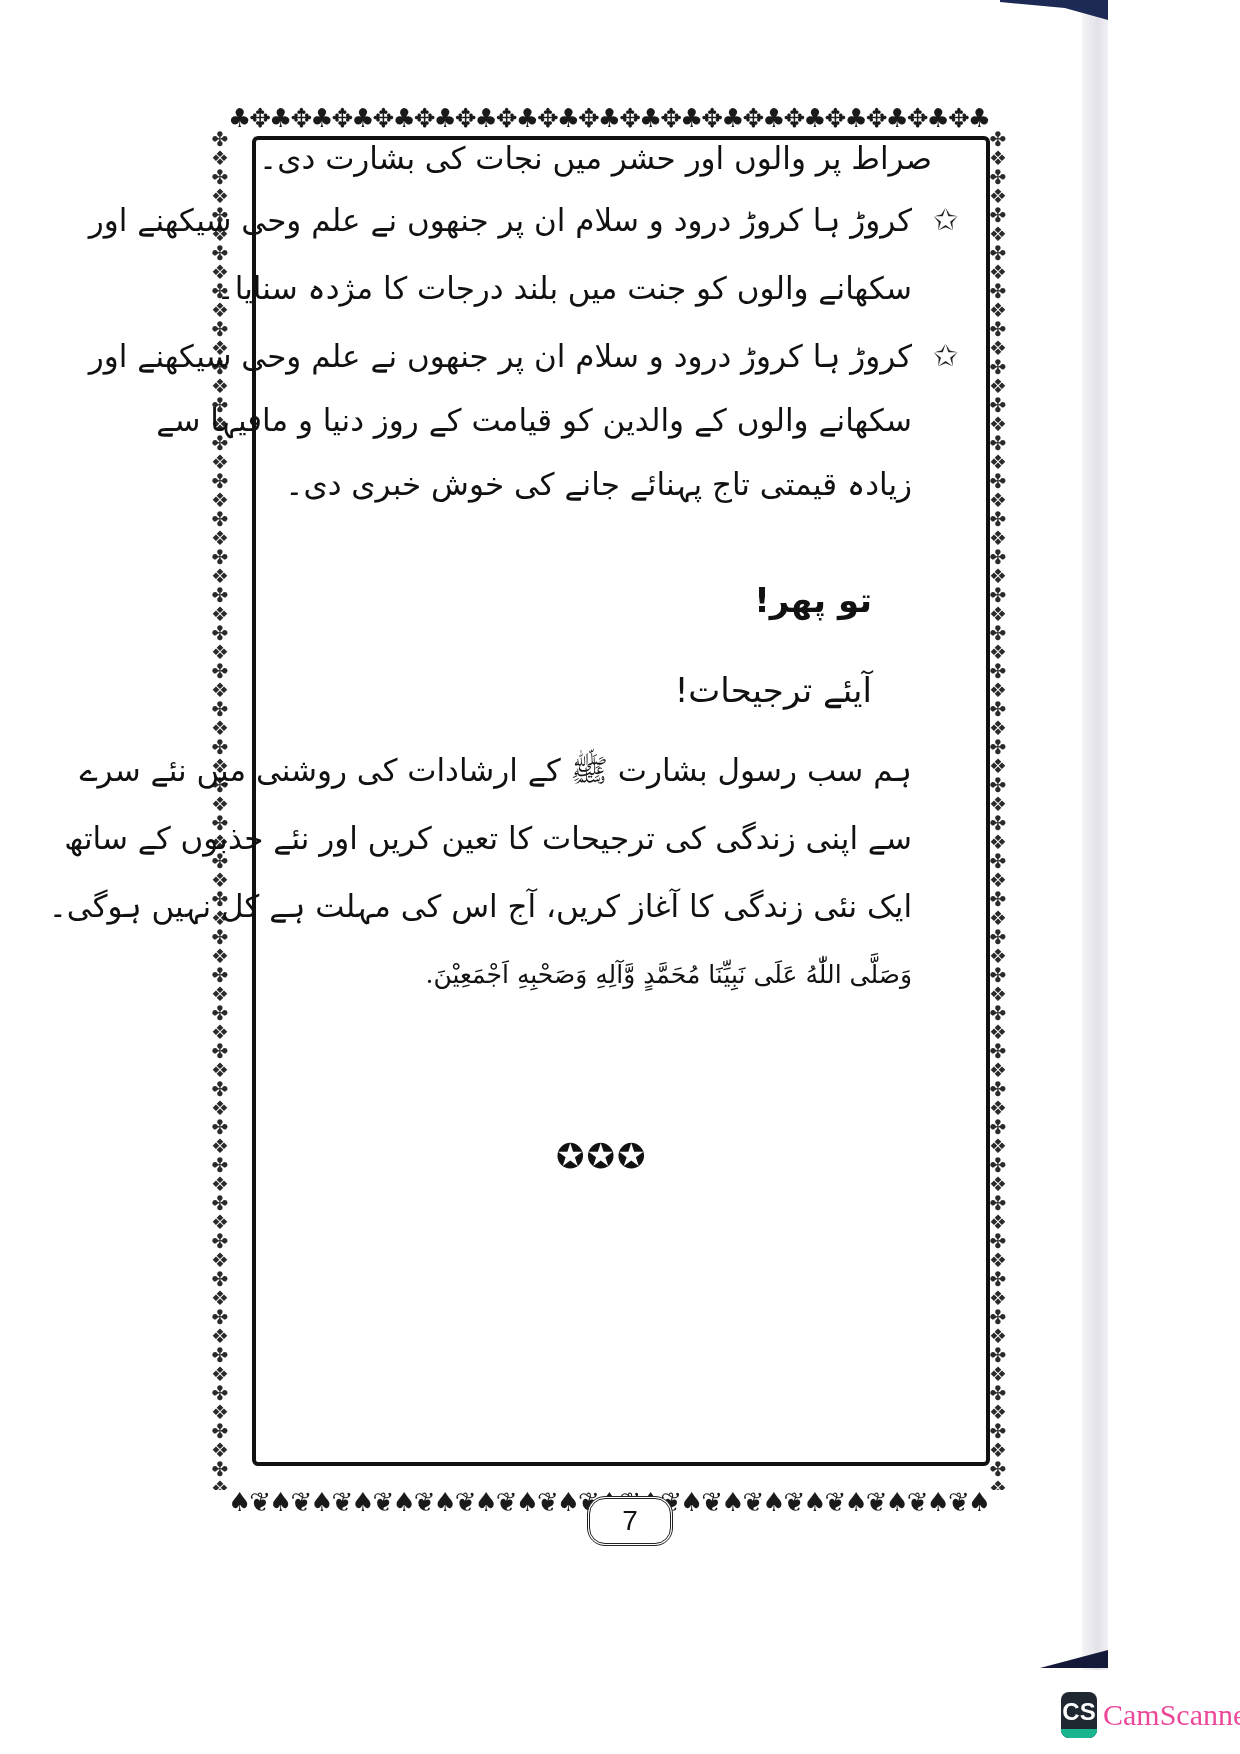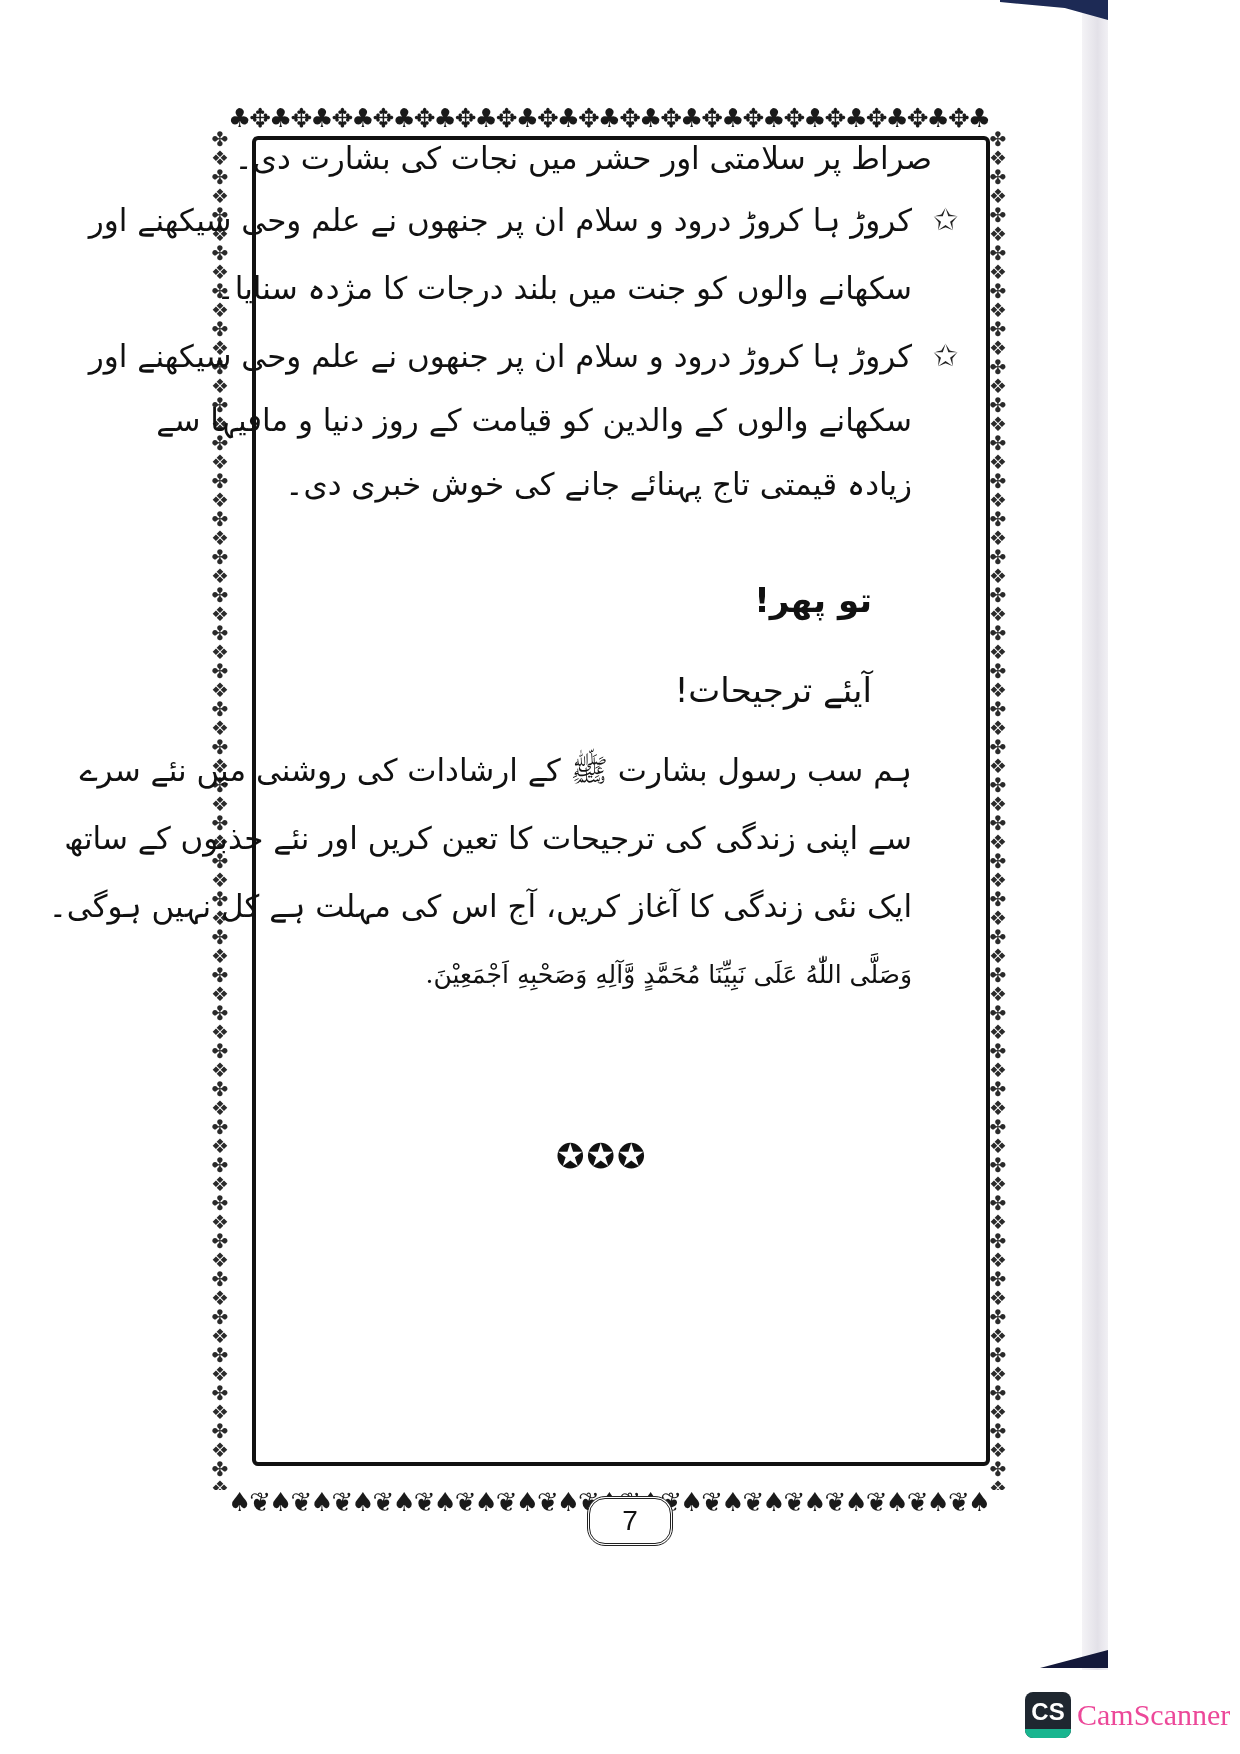--- a/index.html
+++ b/index.html
@@ -68,23 +68,23 @@
     border:3px double #222; border-radius:18px; background:#fff;
     display:flex; align-items:center; justify-content:center;
     font-family:"Liberation Sans", sans-serif; font-size:28px; color:#111;
   }
 
   
   .cs-watermark {
     position:absolute; left:1025px; top:1692px; display:flex; align-items:center; gap:6px;
   }
   .cs-logo {
-    width:46px; height:46px; border-radius:8px; background:#1f2730; position:relative; overflow:hidden;
+    width:36px; height:46px; border-radius:8px; background:#1f2730; position:relative; overflow:hidden;
     color:#fff; font-family:"Liberation Sans", sans-serif; font-weight:bold; font-size:24px;
-    display:flex; align-items:center; justify-content:center; padding-bottom:6px; box-sizing:border-box;
+    display:flex; align-items:center; justify-content:center; padding-bottom:6px; box-sizing:border-box;margin-left:36px;
   }
   .cs-logo::after {
     content:""; position:absolute; left:0; right:0; bottom:0; height:9px; background:#19b58f;
   }
   .cs-text {
     font-family:Liberation Serif, serif; font-size:30px; color:#ec4899;
   }
 </style>
 </head>
 <body>
@@ -96,21 +96,21 @@
 <div class="frame-outer">
   <div class="orn-top">♣✥♣✥♣✥♣✥♣✥♣✥♣✥♣✥♣✥♣✥♣✥♣✥♣✥♣✥♣✥♣✥♣✥♣✥♣✥♣✥♣✥♣✥♣✥♣</div>
   <div class="orn-left">✤❖✤❖✤❖✤❖✤❖✤❖✤❖✤❖✤❖✤❖✤❖✤❖✤❖✤❖✤❖✤❖✤❖✤❖✤❖✤❖✤❖✤❖✤❖✤❖✤❖✤❖✤❖✤❖✤❖✤❖✤❖✤❖✤❖✤❖✤❖✤❖✤❖✤❖✤❖✤❖✤❖✤❖✤❖✤❖✤❖✤❖✤❖✤❖✤❖✤❖✤❖✤❖✤❖✤❖✤❖✤❖✤❖✤❖</div>
   <div class="orn-right">✤❖✤❖✤❖✤❖✤❖✤❖✤❖✤❖✤❖✤❖✤❖✤❖✤❖✤❖✤❖✤❖✤❖✤❖✤❖✤❖✤❖✤❖✤❖✤❖✤❖✤❖✤❖✤❖✤❖✤❖✤❖✤❖✤❖✤❖✤❖✤❖✤❖✤❖✤❖✤❖✤❖✤❖✤❖✤❖✤❖✤❖✤❖✤❖✤❖✤❖✤❖✤❖✤❖✤❖✤❖✤❖✤❖✤❖</div>
   <div class="orn-bottom">♠❦♠❦♠❦♠❦♠❦♠❦♠❦♠❦♠❦♠❦♠❦♠❦♠❦♠❦♠❦♠❦♠❦♠❦♠❦♠❦♠❦♠❦♠❦</div>
   <div class="frame-inner"></div>
 </div>
 
 <div class="content">
 
-  <div class="line" style="top:0px; right:20px;">صراط پر سلامتی اور حشر میں نجات کی بشارت دی۔</div>
+  <div class="line" style="top:0px; right:20px;">صراط پر والوں اور حشر میں نجات کی بشارت دی۔</div>
 
   <span class="star-bullet" style="top:62px; right:-6px;">✩</span>
   <div class="line" style="top:62px; right:40px;">کروڑ ہا کروڑ درود و سلام ان پر جنھوں نے علم وحی سیکھنے اور</div>
   <div class="line" style="top:130px; right:40px;">سکھانے والوں کو جنت میں بلند درجات کا مژدہ سنایا۔</div>
 
   <span class="star-bullet" style="top:198px; right:-6px;">✩</span>
   <div class="line" style="top:198px; right:40px;">کروڑ ہا کروڑ درود و سلام ان پر جنھوں نے علم وحی سیکھنے اور</div>
   <div class="line" style="top:262px; right:40px;">سکھانے والوں کے والدین کو قیامت کے روز دنیا و مافیہا سے</div>
   <div class="line" style="top:326px; right:40px;">زیادہ قیمتی تاج پہنائے جانے کی خوش خبری دی۔</div>
 

